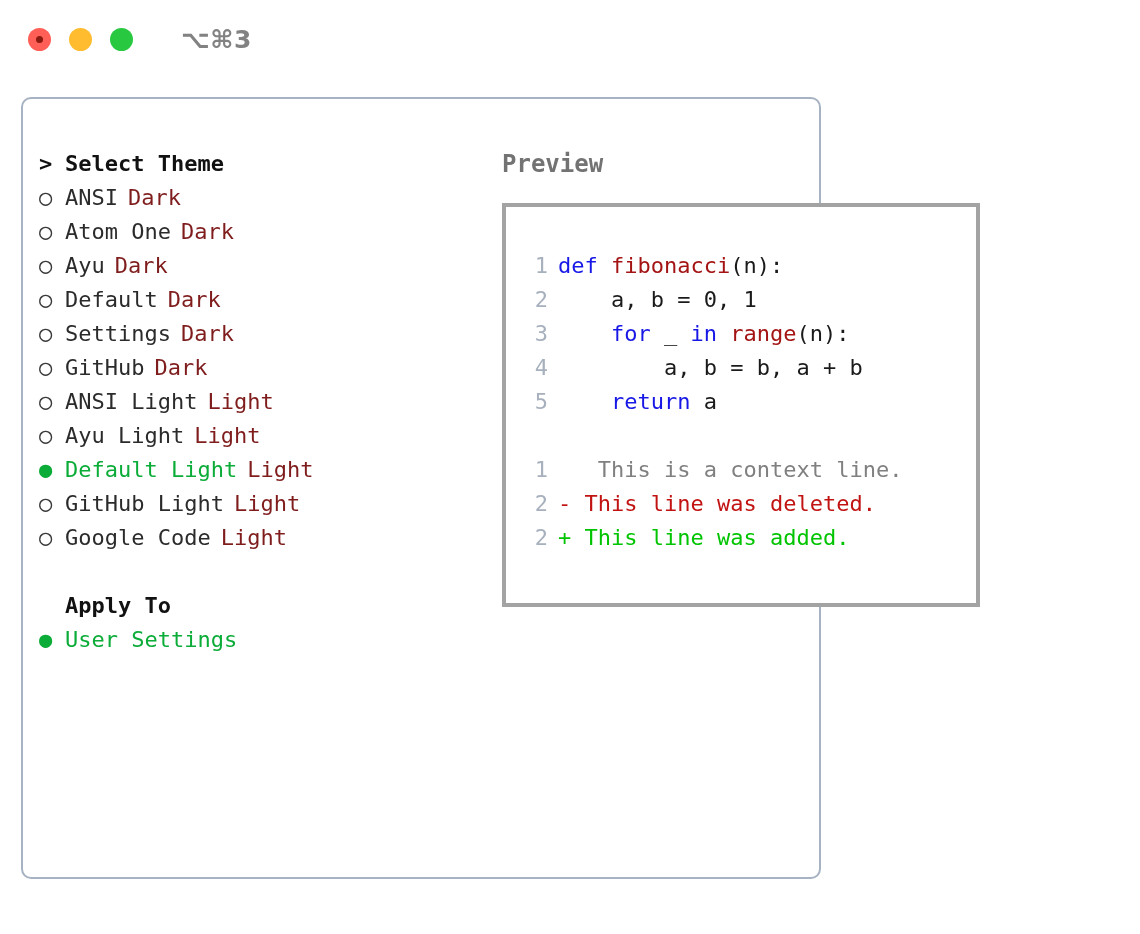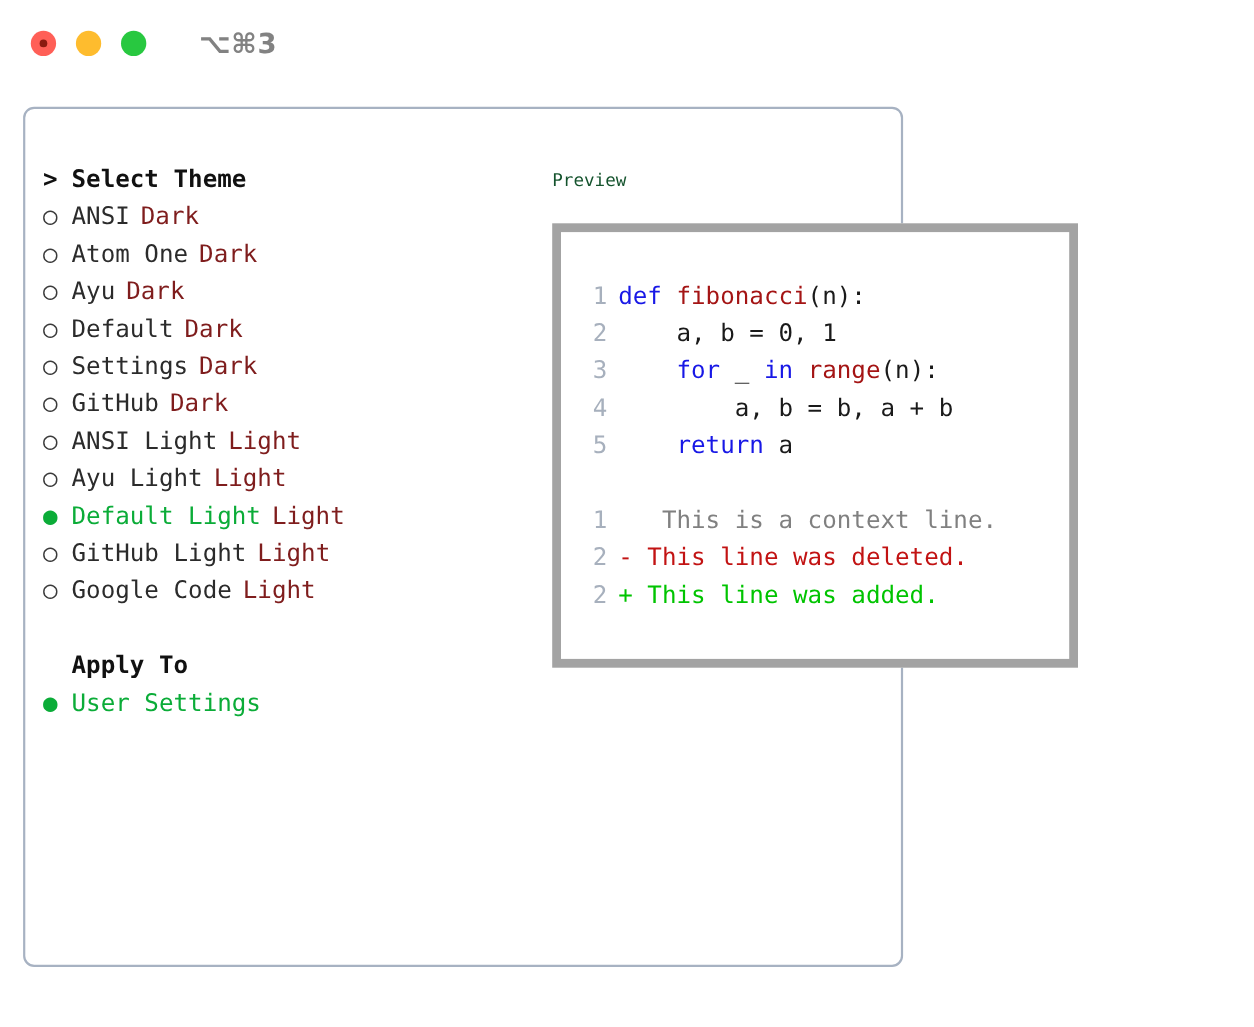--- a/index.html
+++ b/index.html
@@ -141,30 +141,30 @@
   }
 
   
   #right-col {
     position: absolute;
     left: 479px;
     top: 48px;
     width: 490px;
   }
   #preview-title {
-    font-size: 16px;
-    font-weight: normal;
-    color: #14532d;
+    font-size: 24px;
+    font-weight: bold;
+    color: #737373;
     line-height: 34px;
   }
   #preview-box {
     margin-top: 22px;
     width: 478px;
     height: 404px;
-    border: 8px solid #a3a3a3;
+    border: 4px solid #a3a3a3;
     box-sizing: border-box;
     background: #ffffff;
     padding: 42px 0 0 14px;
   }
 
   .code-line {
     font-size: 22px;
     line-height: 34px;
     white-space: pre;
   }

